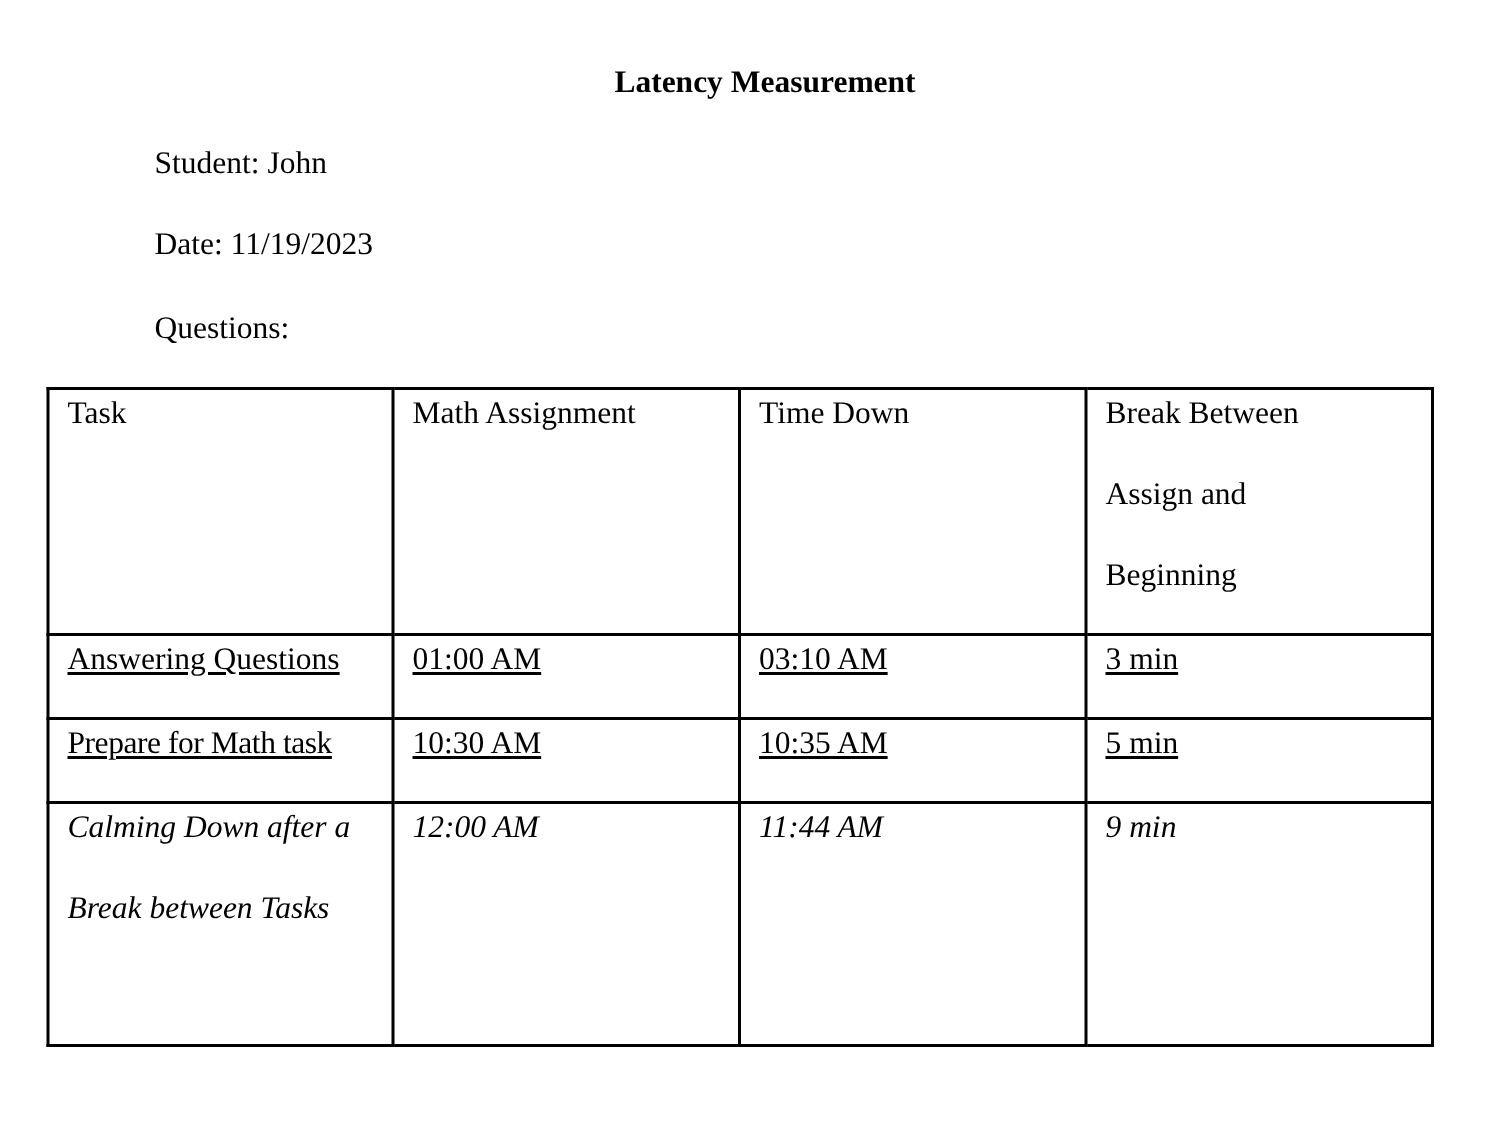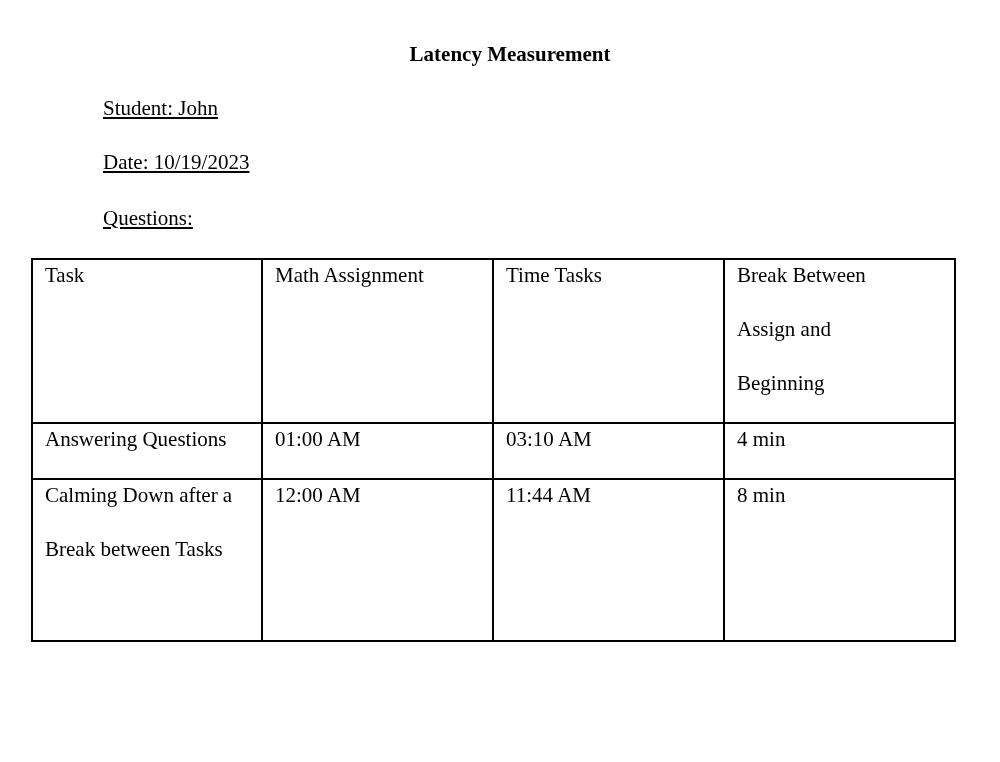--- a/index.html
+++ b/index.html
@@ -1,82 +1,96 @@
 <!DOCTYPE html>
 <html><head>
 <meta charset="utf-8">
 <style>
   html, body { margin:0; padding:0; background:#ffffff; }
   body { width:1000px; height:762px; position:relative; overflow:hidden;
          font-family: "Liberation Serif", "DejaVu Serif", serif; color:#000; }
   .title { position:absolute; left:0; width:1020px; top:41px; text-align:center;
            font-weight:bold; font-size:21px; line-height:26px; }
-  .meta { position:absolute; left:103px; font-size:21px; line-height:26px;text-decoration:underline; }
+  .meta { position:absolute; left:103px; font-size:21px; line-height:26px; }
   table { position:absolute; left:31px; top:258px; border-collapse:collapse;
           table-layout:fixed; width:923px; }
   td { border:2px solid #000; vertical-align:top; padding:0 0 0 12px;
        font-size:21px; line-height:54px; }
   td .cell-text { display:block; margin-top:-12px; }
   tr.hdr td { height:162px; }
-  tr.r1 td, tr.r2 td { height:54px; }
-  tr.r3 td { height:160px; }
+  tr.r1 td, tr.r2 td { height:54px;text-decoration:underline; }
+  tr.r3 td { height:160px;font-style:italic; }
   col.c1 { width:230px; } col.c2 { width:231px; } col.c3 { width:231px; } col.c4 { width:231px; }
 </style>
 </head>
 <body>
 
 <div class="title">Latency Measurement</div>
 <div class="meta" style="top:95px">Student: John</div>
-<div class="meta" style="top:149px">Date: 10/19/2023</div>
+<div class="meta" style="top:149px">Date: 11/19/2023</div>
 <div class="meta" style="top:205px">Questions:</div>
 
 <table>
   <colgroup>
       <col class="c1">
       <col class="c2">
       <col class="c3">
       <col class="c4">
     </colgroup>
   <tbody>
       <tr class="hdr">
     <td>
           <span class="cell-text">Task</span>
         </td>
     <td>
           <span class="cell-text">Math Assignment</span>
         </td>
     <td>
-          <span class="cell-text">Time Tasks</span>
+          <span class="cell-text">Time Down</span>
         </td>
     <td style="padding-right:60px">
           <span class="cell-text">Break Between Assign and Beginning</span>
         </td>
   </tr>
   <tr class="r1">
     <td>
           <span class="cell-text">Answering Questions</span>
         </td>
     <td>
           <span class="cell-text">01:00 AM</span>
         </td>
     <td>
           <span class="cell-text">03:10 AM</span>
         </td>
     <td>
-          <span class="cell-text">4 min</span>
+          <span class="cell-text">3 min</span>
+        </td>
+  </tr>
+  <tr class="r2">
+    <td>
+          <span class="cell-text" style="white-space:nowrap;letter-spacing:-0.3px">Prepare for Math task</span>
+        </td>
+    <td>
+          <span class="cell-text">10:30 AM</span>
+        </td>
+    <td>
+          <span class="cell-text">10:35 AM</span>
+        </td>
+    <td>
+          <span class="cell-text">5 min</span>
         </td>
   </tr>
   <tr class="r3">
     <td style="padding-right:20px">
           <span class="cell-text">Calming Down after a Break between Tasks</span>
         </td>
     <td>
           <span class="cell-text">12:00 AM</span>
         </td>
     <td>
           <span class="cell-text">11:44 AM</span>
         </td>
     <td>
-          <span class="cell-text">8 min</span>
+          <span class="cell-text">9 min</span>
         </td>
   </tr>
 </tbody>
   </table>
 
 </body></html>

